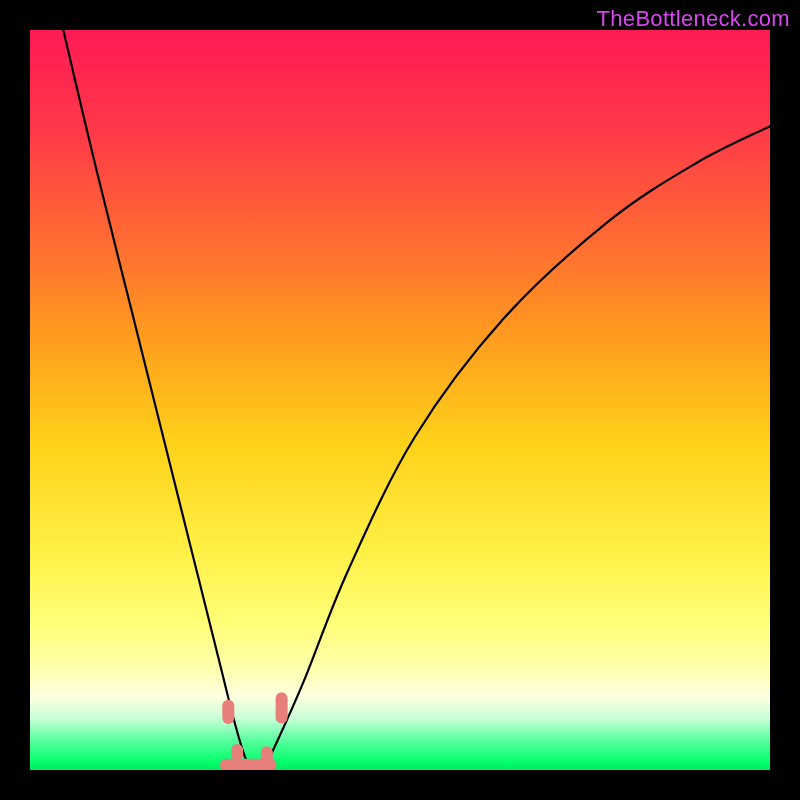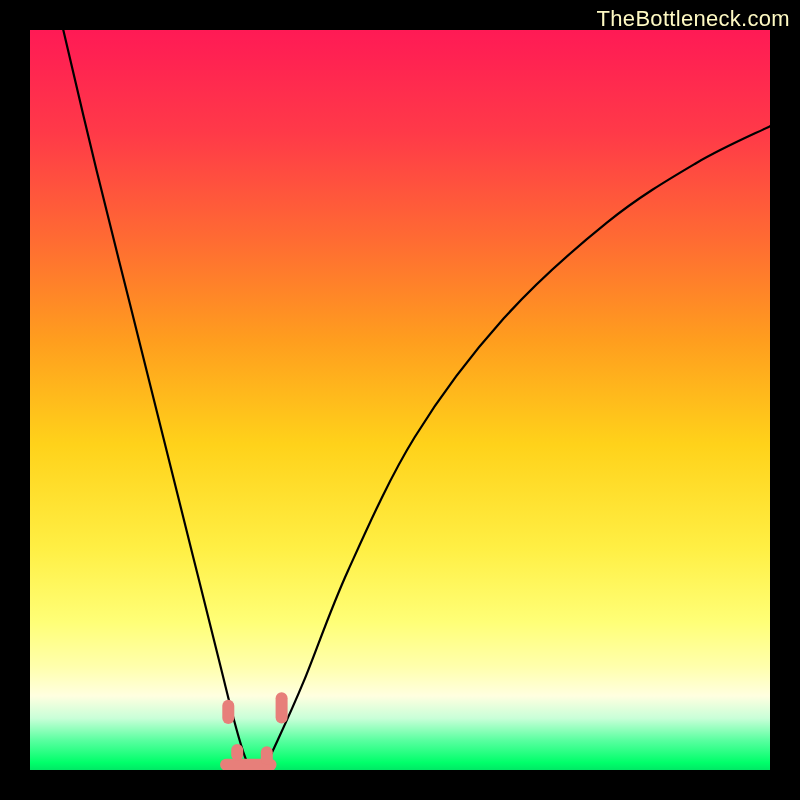--- a/index.html
+++ b/index.html
@@ -28,21 +28,21 @@
       #00e865 100%
     );
   }
 
   .watermark {
     position: absolute;
     top: 6px;
     right: 10px;
     font-size: 22px;
     font-weight: 500;
-    color: #fef9c3;
+    color: #d946ef;
     letter-spacing: 0.3px;
     font-family: Arial, Helvetica, sans-serif;
   }
 
   svg.curve { position: absolute; left: 0; top: 0; width: 740px; height: 740px; pointer-events: none; }
 </style>
 </head>
 <body>
 
 <div class="frame">

